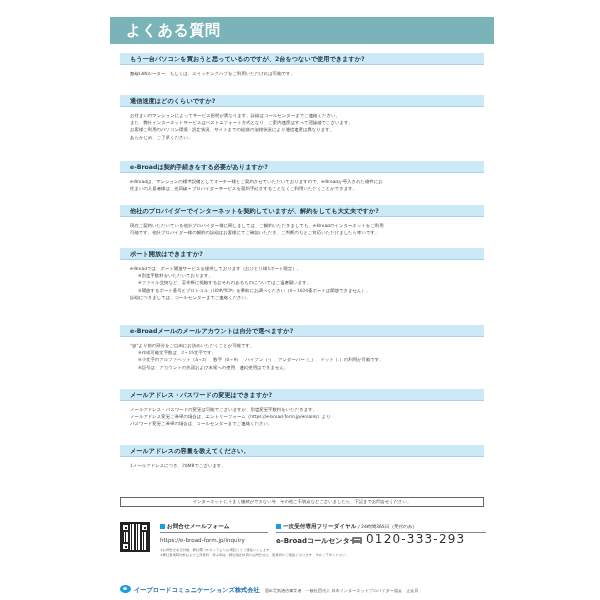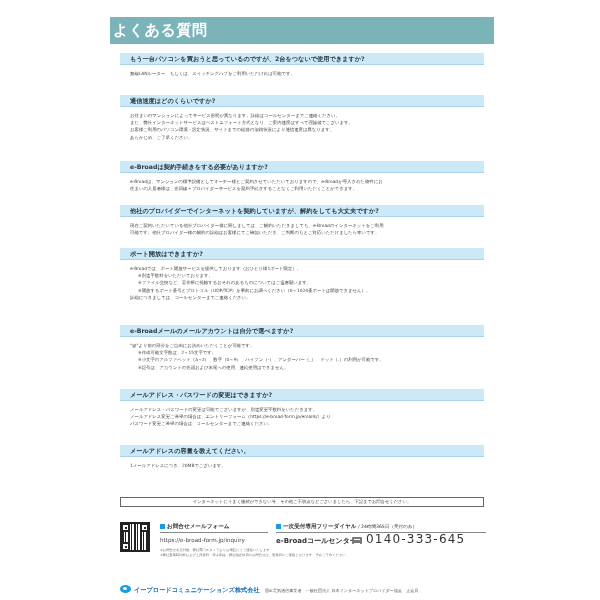--- a/index.html
+++ b/index.html
@@ -1,19 +1,19 @@
 <!DOCTYPE html>
 <html><head>
 <meta charset="utf-8">
 <style>
   * { box-sizing: border-box; margin: 0; padding: 0; }
   html, body { width: 600px; height: 600px; background: #ffffff; overflow: hidden; }
   body { font-family: "DejaVu Sans", sans-serif; color: #333; position: relative; }
   .page { position: absolute; left: 108px; top: 14px; width: 388px; height: 580px; background: #fff; }
-  .title-band { position: absolute; left: 2px; top: 3px; width: 384px; height: 27px; background: #7ab3b8; color: #fff; font-weight: bold; font-size: 15px; line-height: 27px; padding-left: 3px; letter-spacing: 0.5px; }
+  .title-band { position: absolute; left: 2px; top: 3px; width: 384px; height: 27px; background: #7ab3b8; color: #fff; font-weight: bold; font-size: 15px; line-height: 27px; padding-left: 16px; letter-spacing: 0.5px; }
   .faq { position: absolute; left: 12px; width: 364px; }
   .q { height: 12px; background: #cce9f8; border-bottom: 1px solid #a9d3ea; font-size: 6.2px; font-weight: bold; color: #2b3a44; line-height: 12px; padding-left: 10px; white-space: nowrap; overflow: hidden; }
   .a { padding: 5px 0 0 10px; font-size: 4.4px; line-height: 7.2px; color: #444; white-space: nowrap; }
   .a .ind { padding-left: 8px; }
   .notice { position: absolute; left: 12px; top: 483px; width: 364px; height: 10px; border: 1px solid #666; font-size: 4.3px; line-height: 8px; text-align: center; color: #444; }
   .qr { position: absolute; left: 12px; top: 508px; width: 30px; height: 30px; background:
       repeating-linear-gradient(90deg, #222 0 2px, #fff 2px 3px, #222 3px 4px, #fff 4px 6px),
       #fff; border: 2px solid #222; }
   .qr .corner { position: absolute; width: 9px; height: 9px; border: 2px solid #222; background: #fff; }
   .qr .corner::after { content: ""; position: absolute; left: 1.5px; top: 1.5px; width: 2px; height: 2px; background: #222; }
@@ -126,18 +126,18 @@
     <div>※お問合せを受付後、弊社専門スタッフよりお電話にてご連絡いたします。</div>
     <div>※弊社営業時間外および土日祝日・年末年始・弊社指定休日のお問合せは、営業日のご連絡となります。予めご了承ください。</div>
   </div>
 
   <div class="col-head" style="left:168px;top:509px">
     <span class="sq"></span><span>一次受付専用フリーダイヤル</span><span class="sub"> / 24時間365日（受付のみ）</span>
   </div>
   <div class="rule" style="left:168px;top:518px;width:210px"></div>
   <div class="cc-name">e-Broadコールセンター</div>
   <div class="fd-icon"></div>
-  <div class="phone">0140-333-645</div>
+  <div class="phone">0120-333-293</div>
 
   <div class="footer">
     <span class="logo"></span><span class="company">イーブロードコミュニケーションズ株式会社</span><span class="memberships">届出電気通信事業者　一般社団法人 日本インターネットプロバイダー協会　正会員</span>
   </div>
 </div>
 
 </body></html>

